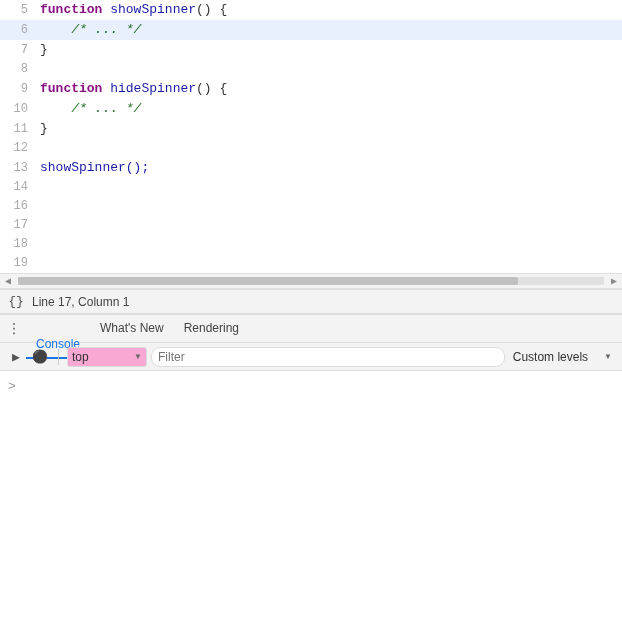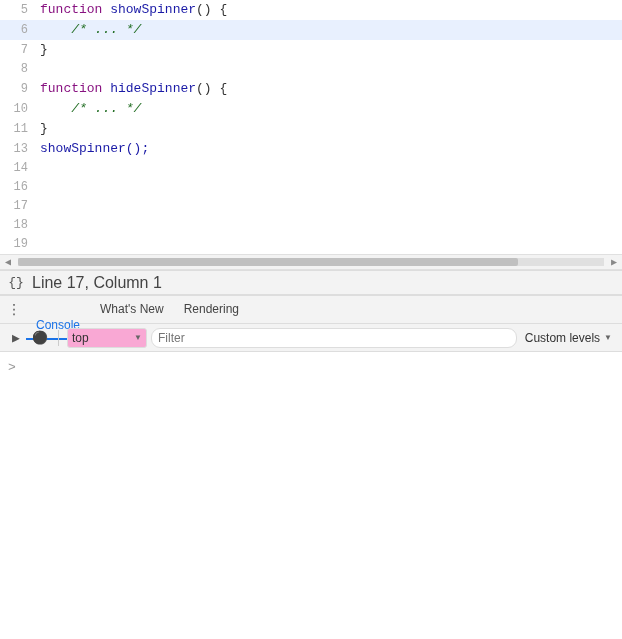--- a/index.html
+++ b/index.html
@@ -40,21 +40,21 @@
     }
 
     .line-content {
       flex: 1;
       padding-left: 4px;
       white-space: pre;
       color: #333;
     }
 
     
-    .kw { color: #881280; }
+    .kw { color: #881280; font-weight: bold; }
     .fn-name { color: #1a1aa6; }
     .comment { color: #236e25; font-style: italic; }
     .paren { color: #333; }
     .bad-comment { color: #236e25; font-style: italic; }
     .fn-call { color: #1a1aa6; }
     .cursor-line {
       background: #e8f0fe;
     }
 
     
@@ -123,21 +123,21 @@
       width: 16px;
       height: 16px;
       display: flex;
       align-items: center;
       justify-content: center;
       color: #555;
       font-size: 13px;
     }
 
     .status-text {
-      font-size: 16px;
+      font-size: 12px;
       color: #444;
       font-family: 'Segoe UI', sans-serif;
     }
 
     
     .console-panel {
       background: #fff;
       border-top: 1px solid #ddd;
     }
 
@@ -242,21 +242,21 @@
       font-size: 12px;
       font-family: 'Segoe UI', sans-serif;
       background: #fff;
       color: #333;
       outline: none;
     }
 
     .custom-levels-btn {
       display: flex;
       align-items: center;
-      gap: 4px;
+      gap: 16px;
       cursor: pointer;
       padding: 0 4px;
       height: 20px;
       font-family: 'Segoe UI', sans-serif;
       font-size: 12px;
       color: #333;
     }
 
     .custom-levels-btn .arrow {
       font-size: 8px;
@@ -316,20 +316,24 @@
         <span class="line-number">9</span>
         <span class="line-content"><span class="kw">function </span><span class="fn-name">hideSpinner</span><span class="paren">() {</span></span>
       </div>
       <div class="code-line">
         <span class="line-number">10</span>
         <span class="line-content"><span class="comment">    /* ... */</span></span>
       </div>
       <div class="code-line">
         <span class="line-number">11</span>
         <span class="line-content"><span class="paren">}</span></span>
+      </div>
+      <div class="code-line">
+        <span class="line-number">12</span>
+        <span class="line-content"></span>
       </div>
       <div class="code-line">
         <span class="line-number">13</span>
         <span class="line-content"><span class="fn-call">showSpinner();</span></span>
       </div>
       <div class="code-line">
         <span class="line-number">14</span>
         <span class="line-content"></span>
       </div>
       <div class="code-line">

